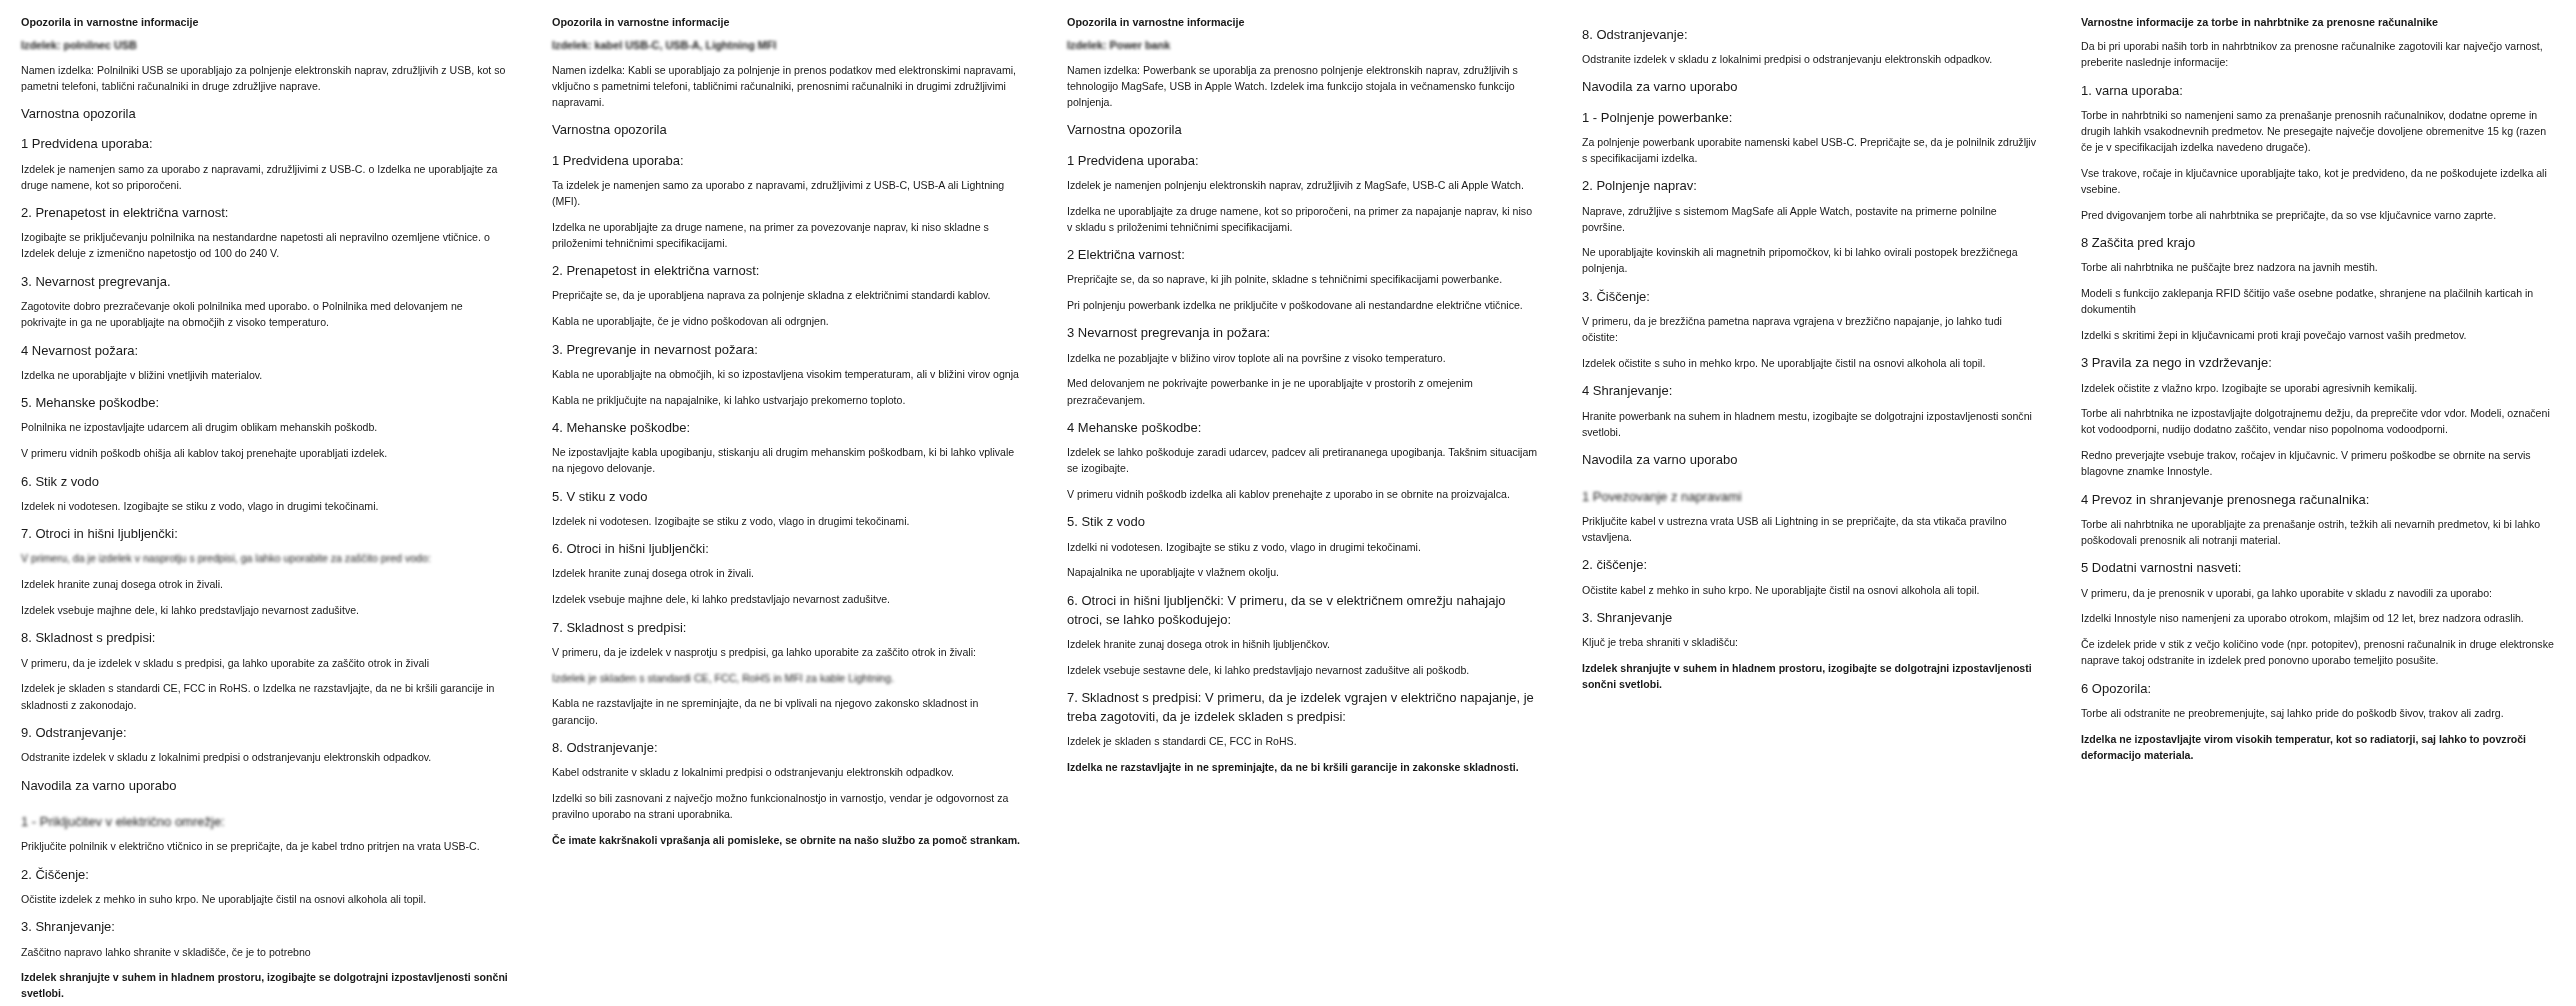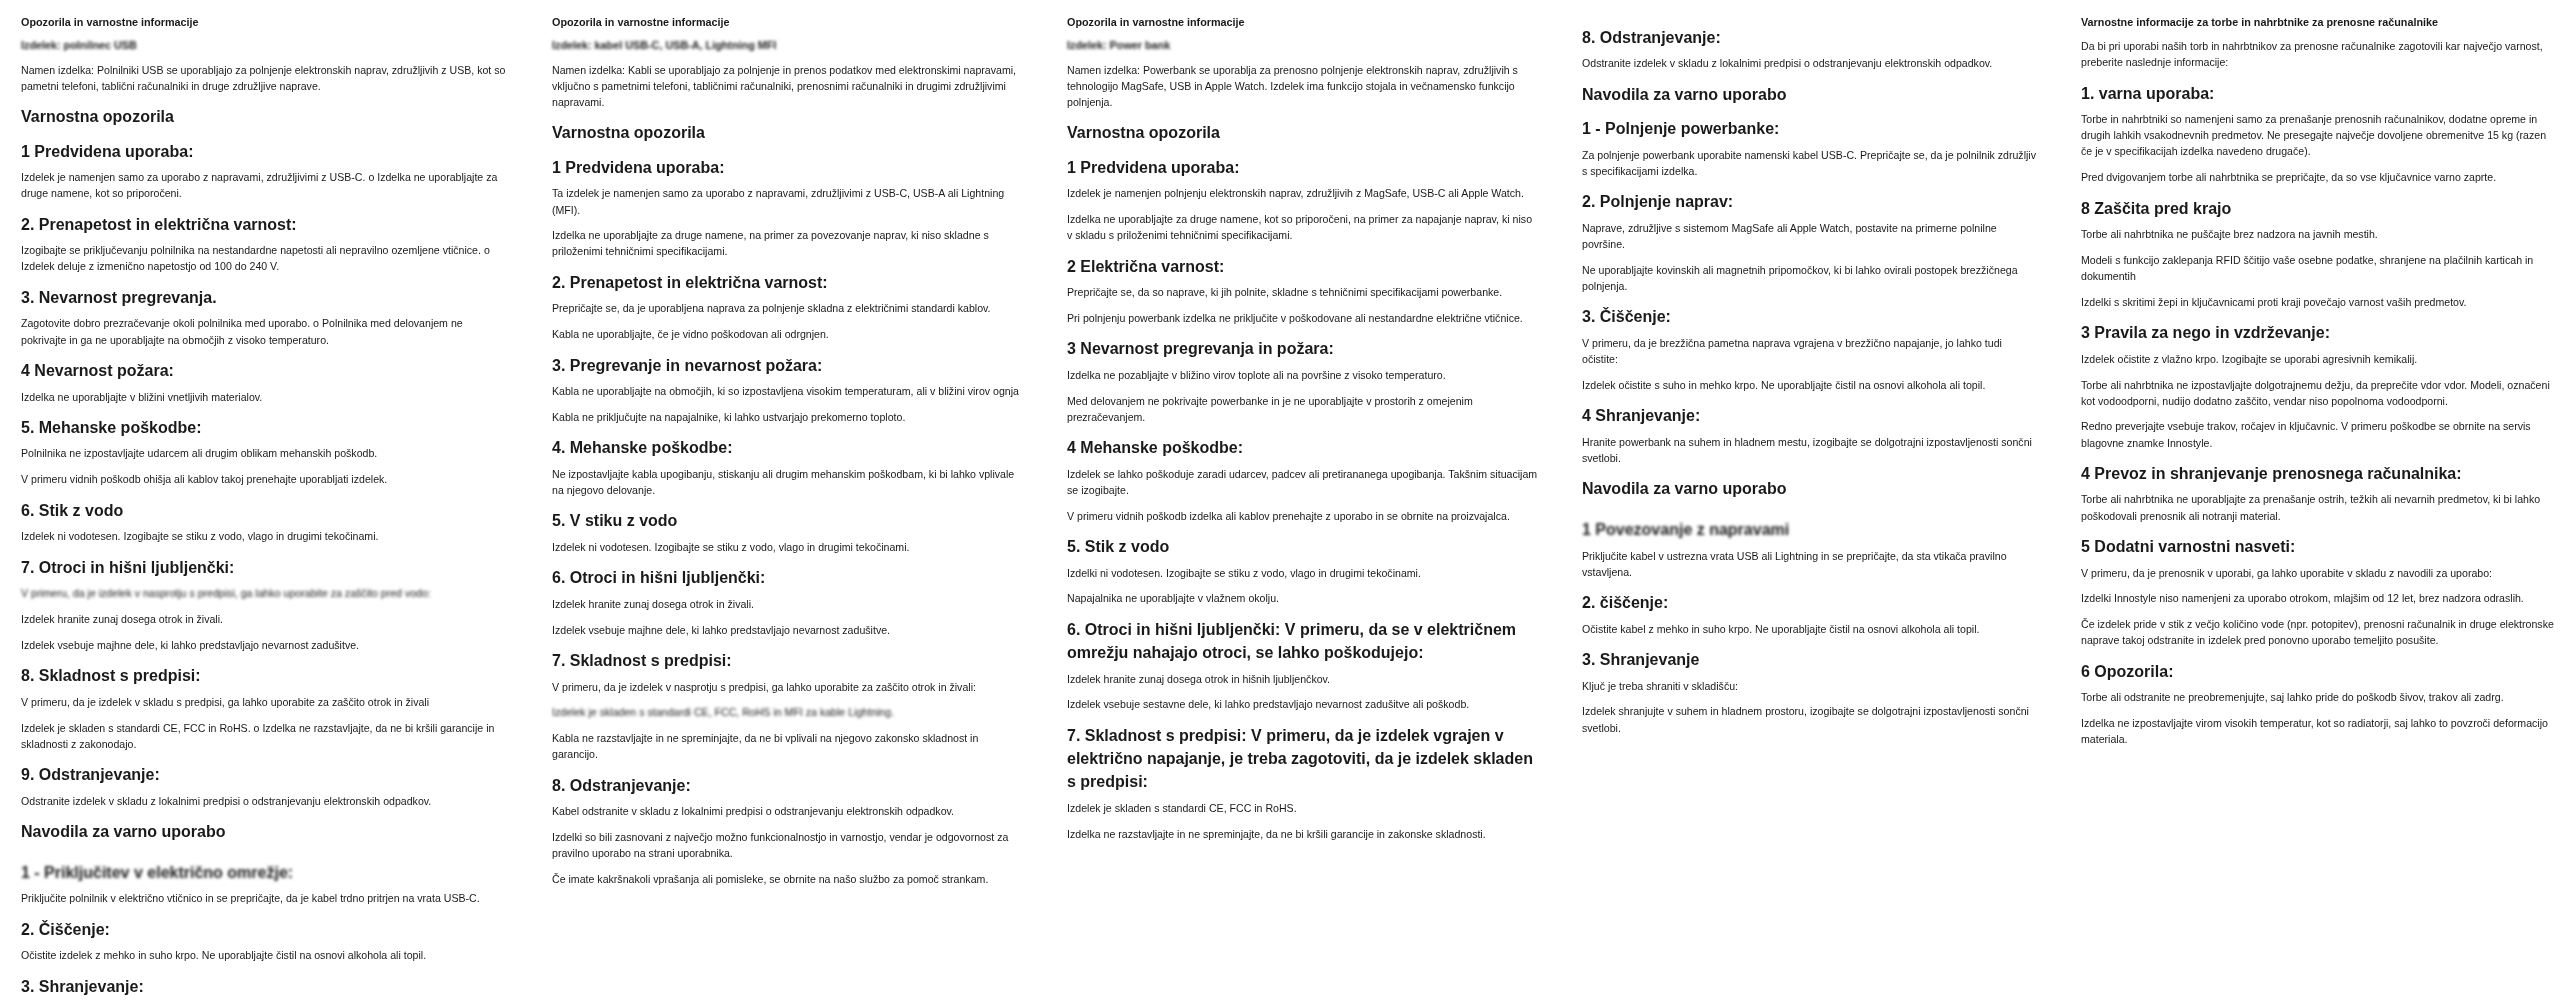--- a/index.html
+++ b/index.html
@@ -35,49 +35,50 @@
   .col-4 { width: 499px; }
   .col-5 { width: 515px; }
 
   .heading {
     font-weight: bold;
     font-size: 10.8px;
     margin: 0 0 8px 0;
     line-height: 1.45;
   }
   .subheading {
-    font-weight: bold;
-    font-size: 16px;
+    font-weight: normal;
+    font-size: 13px;
     margin: 11.3px 0 6.4px 0;
     line-height: 1.45;
   }
   .para {
     margin: 0 0 9.7px 0;
     font-size: 10.6px;
     line-height: 1.52;
   }
-  .para:last-child { margin-bottom: 0; }
+  .para:last-child { margin-bottom: 0; font-weight: bold; }
   .blurred-soft {
     filter: blur(1.4px);
     display: inline-block;
   }
 </style>
 </head>
 <body>
 
 <div class="page">
   <div class="col col-1"><div class="heading">Opozorila in varnostne informacije</div><div class="heading blurred-soft">Izdelek: polnilnec USB</div><div class="para">Namen izdelka: Polnilniki USB se uporabljajo za polnjenje elektronskih naprav, združljivih z USB, kot so pametni telefoni, tablični računalniki in druge združljive naprave.</div><div class="subheading">Varnostna opozorila</div><div class="subheading">1 Predvidena uporaba:</div><div class="para">Izdelek je namenjen samo za uporabo z napravami, združljivimi z USB-C. o Izdelka ne uporabljajte za druge namene, kot so priporočeni.</div><div class="subheading">2. Prenapetost in električna varnost:</div><div class="para">Izogibajte se priključevanju polnilnika na nestandardne napetosti ali nepravilno ozemljene vtičnice. o Izdelek deluje z izmenično napetostjo od 100 do 240 V.</div><div class="subheading">3. Nevarnost pregrevanja.</div><div class="para">Zagotovite dobro prezračevanje okoli polnilnika med uporabo. o Polnilnika med delovanjem ne pokrivajte in ga ne uporabljajte na območjih z visoko temperaturo.</div><div class="subheading">4 Nevarnost požara:</div><div class="para">Izdelka ne uporabljajte v bližini vnetljivih materialov.</div><div class="subheading">5. Mehanske poškodbe:</div><div class="para">Polnilnika ne izpostavljajte udarcem ali drugim oblikam mehanskih poškodb.</div><div class="para">V primeru vidnih poškodb ohišja ali kablov takoj prenehajte uporabljati izdelek.</div><div class="subheading">6. Stik z vodo</div><div class="para">Izdelek ni vodotesen. Izogibajte se stiku z vodo, vlago in drugimi tekočinami.</div><div class="subheading">7. Otroci in hišni ljubljenčki:</div><div class="para blurred-soft">V primeru, da je izdelek v nasprotju s predpisi, ga lahko uporabite za zaščito pred vodo:</div><div class="para">Izdelek hranite zunaj dosega otrok in živali.</div><div class="para">Izdelek vsebuje majhne dele, ki lahko predstavljajo nevarnost zadušitve.</div><div class="subheading">8. Skladnost s predpisi:</div><div class="para">V primeru, da je izdelek v skladu s predpisi, ga lahko uporabite za zaščito otrok in živali</div><div class="para">Izdelek je skladen s standardi CE, FCC in RoHS. o Izdelka ne razstavljajte, da ne bi kršili garancije in skladnosti z zakonodajo.</div><div class="subheading">9. Odstranjevanje:</div><div class="para">Odstranite izdelek v skladu z lokalnimi predpisi o odstranjevanju elektronskih odpadkov.</div><div class="subheading">Navodila za varno uporabo</div><div class="subheading blurred-soft">1 - Priključitev v električno omrežje:</div><div class="para">Priključite polnilnik v električno vtičnico in se prepričajte, da je kabel trdno pritrjen na vrata USB-C.</div><div class="subheading">2. Čiščenje:</div><div class="para">Očistite izdelek z mehko in suho krpo. Ne uporabljajte čistil na osnovi alkohola ali topil.</div><div class="subheading">3. Shranjevanje:</div><div class="para">Zaščitno napravo lahko shranite v skladišče, če je to potrebno</div><div class="para">Izdelek shranjujte v suhem in hladnem prostoru, izogibajte se dolgotrajni izpostavljenosti sončni svetlobi.</div></div>
   <div class="col col-2"><div class="heading">Opozorila in varnostne informacije</div><div class="heading blurred-soft">Izdelek: kabel USB-C, USB-A, Lightning MFI</div><div class="para">Namen izdelka: Kabli se uporabljajo za polnjenje in prenos podatkov med elektronskimi napravami, vključno s pametnimi telefoni, tabličnimi računalniki, prenosnimi računalniki in drugimi združljivimi napravami.</div><div class="subheading">Varnostna opozorila</div><div class="subheading">1 Predvidena uporaba:</div><div class="para">Ta izdelek je namenjen samo za uporabo z napravami, združljivimi z USB-C, USB-A ali Lightning (MFI).</div><div class="para">Izdelka ne uporabljajte za druge namene, na primer za povezovanje naprav, ki niso skladne s priloženimi tehničnimi specifikacijami.</div><div class="subheading">2. Prenapetost in električna varnost:</div><div class="para">Prepričajte se, da je uporabljena naprava za polnjenje skladna z električnimi standardi kablov.</div><div class="para">Kabla ne uporabljajte, če je vidno poškodovan ali odrgnjen.</div><div class="subheading">3. Pregrevanje in nevarnost požara:</div><div class="para">Kabla ne uporabljajte na območjih, ki so izpostavljena visokim temperaturam, ali v bližini virov ognja</div><div class="para">Kabla ne priključujte na napajalnike, ki lahko ustvarjajo prekomerno toploto.</div><div class="subheading">4. Mehanske poškodbe:</div><div class="para">Ne izpostavljajte kabla upogibanju, stiskanju ali drugim mehanskim poškodbam, ki bi lahko vplivale na njegovo delovanje.</div><div class="subheading">5. V stiku z vodo</div><div class="para">Izdelek ni vodotesen. Izogibajte se stiku z vodo, vlago in drugimi tekočinami.</div><div class="subheading">6. Otroci in hišni ljubljenčki:</div><div class="para">Izdelek hranite zunaj dosega otrok in živali.</div><div class="para">Izdelek vsebuje majhne dele, ki lahko predstavljajo nevarnost zadušitve.</div><div class="subheading">7. Skladnost s predpisi:</div><div class="para">V primeru, da je izdelek v nasprotju s predpisi, ga lahko uporabite za zaščito otrok in živali:</div><div class="para blurred-soft">Izdelek je skladen s standardi CE, FCC, RoHS in MFI za kable Lightning.</div><div class="para">Kabla ne razstavljajte in ne spreminjajte, da ne bi vplivali na njegovo zakonsko skladnost in garancijo.</div><div class="subheading">8. Odstranjevanje:</div><div class="para">Kabel odstranite v skladu z lokalnimi predpisi o odstranjevanju elektronskih odpadkov.</div><div class="para">Izdelki so bili zasnovani z največjo možno funkcionalnostjo in varnostjo, vendar je odgovornost za pravilno uporabo na strani uporabnika.</div><div class="para">Če imate kakršnakoli vprašanja ali pomisleke, se obrnite na našo službo za pomoč strankam.</div></div>
   <div class="col col-3"><div class="heading">Opozorila in varnostne informacije</div><div class="heading blurred-soft">Izdelek: Power bank</div><div class="para">Namen izdelka: Powerbank se uporablja za prenosno polnjenje elektronskih naprav, združljivih s tehnologijo MagSafe, USB in Apple Watch. Izdelek ima funkcijo stojala in večnamensko funkcijo polnjenja.</div><div class="subheading">Varnostna opozorila</div><div class="subheading">1 Predvidena uporaba:</div><div class="para">Izdelek je namenjen polnjenju elektronskih naprav, združljivih z MagSafe, USB-C ali Apple Watch.</div><div class="para">Izdelka ne uporabljajte za druge namene, kot so priporočeni, na primer za napajanje naprav, ki niso v skladu s priloženimi tehničnimi specifikacijami.</div><div class="subheading">2 Električna varnost:</div><div class="para">Prepričajte se, da so naprave, ki jih polnite, skladne s tehničnimi specifikacijami powerbanke.</div><div class="para">Pri polnjenju powerbank izdelka ne priključite v poškodovane ali nestandardne električne vtičnice.</div><div class="subheading">3 Nevarnost pregrevanja in požara:</div><div class="para">Izdelka ne pozabljajte v bližino virov toplote ali na površine z visoko temperaturo.</div><div class="para">Med delovanjem ne pokrivajte powerbanke in je ne uporabljajte v prostorih z omejenim prezračevanjem.</div><div class="subheading">4 Mehanske poškodbe:</div><div class="para">Izdelek se lahko poškoduje zaradi udarcev, padcev ali pretirananega upogibanja. Takšnim situacijam se izogibajte.</div><div class="para">V primeru vidnih poškodb izdelka ali kablov prenehajte z uporabo in se obrnite na proizvajalca.</div><div class="subheading">5. Stik z vodo</div><div class="para">Izdelki ni vodotesen. Izogibajte se stiku z vodo, vlago in drugimi tekočinami.</div><div class="para">Napajalnika ne uporabljajte v vlažnem okolju.</div><div class="subheading">6. Otroci in hišni ljubljenčki: V primeru, da se v električnem omrežju nahajajo otroci, se lahko poškodujejo:</div><div class="para">Izdelek hranite zunaj dosega otrok in hišnih ljubljenčkov.</div><div class="para">Izdelek vsebuje sestavne dele, ki lahko predstavljajo nevarnost zadušitve ali poškodb.</div><div class="subheading">7. Skladnost s predpisi: V primeru, da je izdelek vgrajen v električno napajanje, je treba zagotoviti, da je izdelek skladen s predpisi:</div><div class="para">Izdelek je skladen s standardi CE, FCC in RoHS.</div><div class="para">Izdelka ne razstavljajte in ne spreminjajte, da ne bi kršili garancije in zakonske skladnosti.</div></div>
   <div class="col col-4"><div class="subheading">8. Odstranjevanje:</div><div class="para">Odstranite izdelek v skladu z lokalnimi predpisi o odstranjevanju elektronskih odpadkov.</div><div class="subheading">Navodila za varno uporabo</div><div class="subheading">1 - Polnjenje powerbanke:</div><div class="para">Za polnjenje powerbank uporabite namenski kabel USB-C. Prepričajte se, da je polnilnik združljiv s specifikacijami izdelka.</div><div class="subheading">2. Polnjenje naprav:</div><div class="para">Naprave, združljive s sistemom MagSafe ali Apple Watch, postavite na primerne polnilne površine.</div><div class="para">Ne uporabljajte kovinskih ali magnetnih pripomočkov, ki bi lahko ovirali postopek brezžičnega polnjenja.</div><div class="subheading">3. Čiščenje:</div><div class="para">V primeru, da je brezžična pametna naprava vgrajena v brezžično napajanje, jo lahko tudi očistite:</div><div class="para">Izdelek očistite s suho in mehko krpo. Ne uporabljajte čistil na osnovi alkohola ali topil.</div><div class="subheading">4 Shranjevanje:</div><div class="para">Hranite powerbank na suhem in hladnem mestu, izogibajte se dolgotrajni izpostavljenosti sončni svetlobi.</div><div class="subheading">Navodila za varno uporabo</div><div class="subheading blurred-soft">1 Povezovanje z napravami</div><div class="para">Priključite kabel v ustrezna vrata USB ali Lightning in se prepričajte, da sta vtikača pravilno vstavljena.</div><div class="subheading">2. čiščenje:</div><div class="para">Očistite kabel z mehko in suho krpo. Ne uporabljajte čistil na osnovi alkohola ali topil.</div><div class="subheading">3. Shranjevanje</div><div class="para">Ključ je treba shraniti v skladišču:</div><div class="para">Izdelek shranjujte v suhem in hladnem prostoru, izogibajte se dolgotrajni izpostavljenosti sončni svetlobi.</div></div>
   <div class="col col-5">
       <div class="heading">Varnostne informacije za torbe in nahrbtnike za prenosne računalnike</div>
       <div class="para">Da bi pri uporabi naših torb in nahrbtnikov za prenosne računalnike zagotovili kar največjo varnost, preberite naslednje informacije:</div>
       <div class="subheading">1. varna uporaba:</div>
       <div class="para">Torbe in nahrbtniki so namenjeni samo za prenašanje prenosnih računalnikov, dodatne opreme in drugih lahkih vsakodnevnih predmetov. Ne presegajte največje dovoljene obremenitve 15 kg (razen če je v specifikacijah izdelka navedeno drugače).</div>
+      <div class="para">Vse trakove, ročaje in ključavnice uporabljajte tako, kot je predvideno, da ne poškodujete izdelka ali vsebine.</div>
       <div class="para">Pred dvigovanjem torbe ali nahrbtnika se prepričajte, da so vse ključavnice varno zaprte.</div>
       <div class="subheading">8 Zaščita pred krajo</div>
       <div class="para">Torbe ali nahrbtnika ne puščajte brez nadzora na javnih mestih.</div>
       <div class="para">Modeli s funkcijo zaklepanja RFID ščitijo vaše osebne podatke, shranjene na plačilnih karticah in dokumentih</div>
       <div class="para">Izdelki s skritimi žepi in ključavnicami proti kraji povečajo varnost vaših predmetov.</div>
       <div class="subheading">3 Pravila za nego in vzdrževanje:</div>
       <div class="para">Izdelek očistite z vlažno krpo. Izogibajte se uporabi agresivnih kemikalij.</div>
       <div class="para">Torbe ali nahrbtnika ne izpostavljajte dolgotrajnemu dežju, da preprečite vdor vdor. Modeli, označeni kot vodoodporni, nudijo dodatno zaščito, vendar niso popolnoma vodoodporni.</div>
       <div class="para">Redno preverjajte vsebuje trakov, ročajev in ključavnic. V primeru poškodbe se obrnite na servis blagovne znamke Innostyle.</div>
       <div class="subheading">4 Prevoz in shranjevanje prenosnega računalnika:</div>

